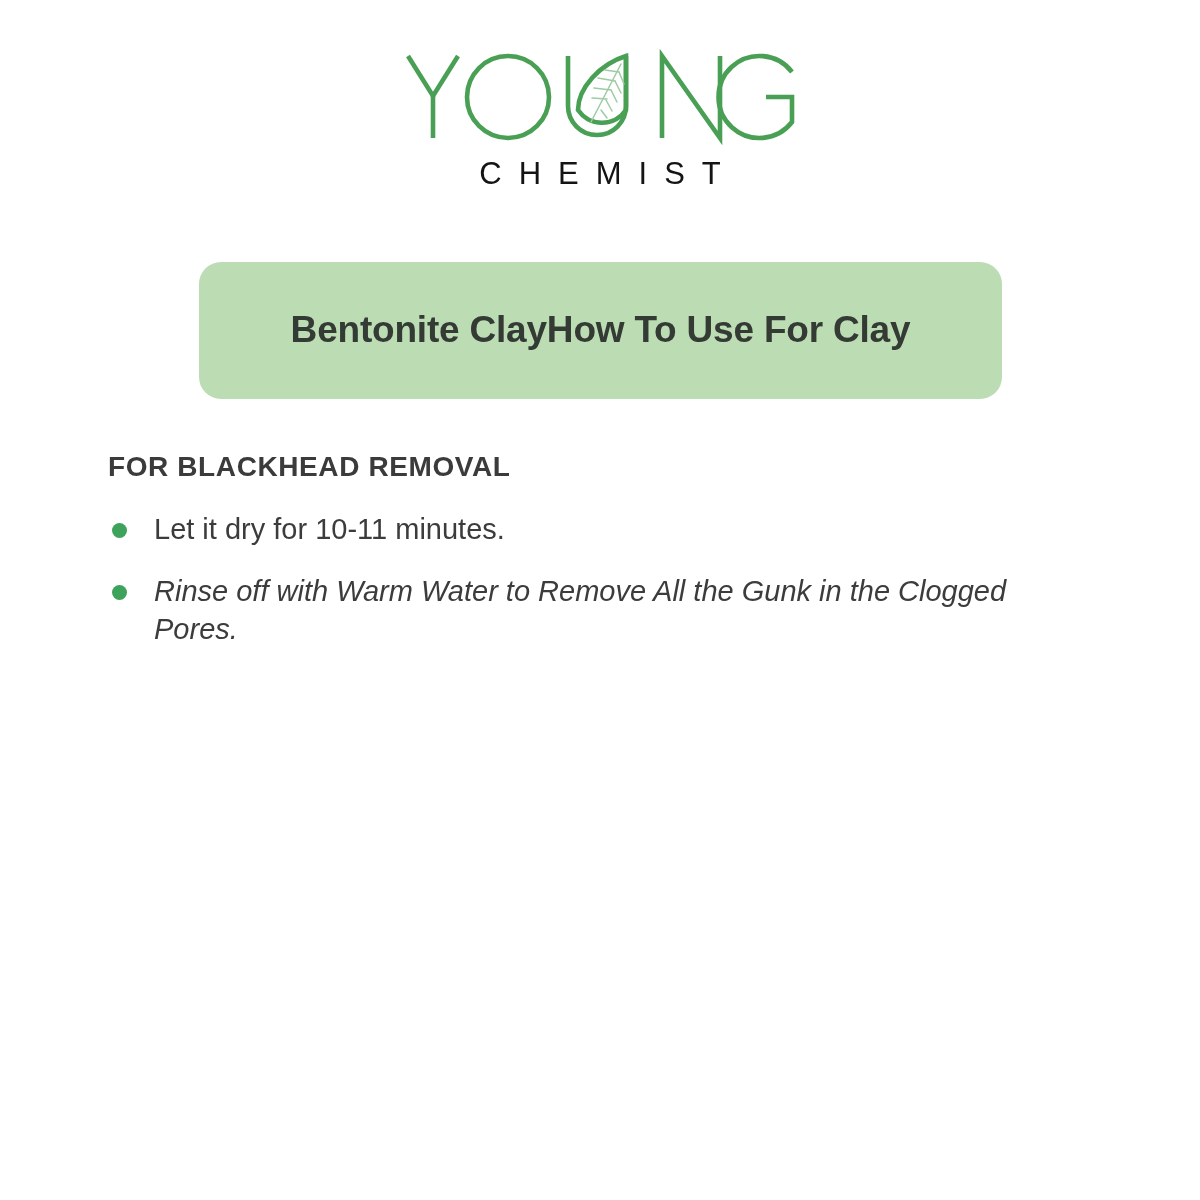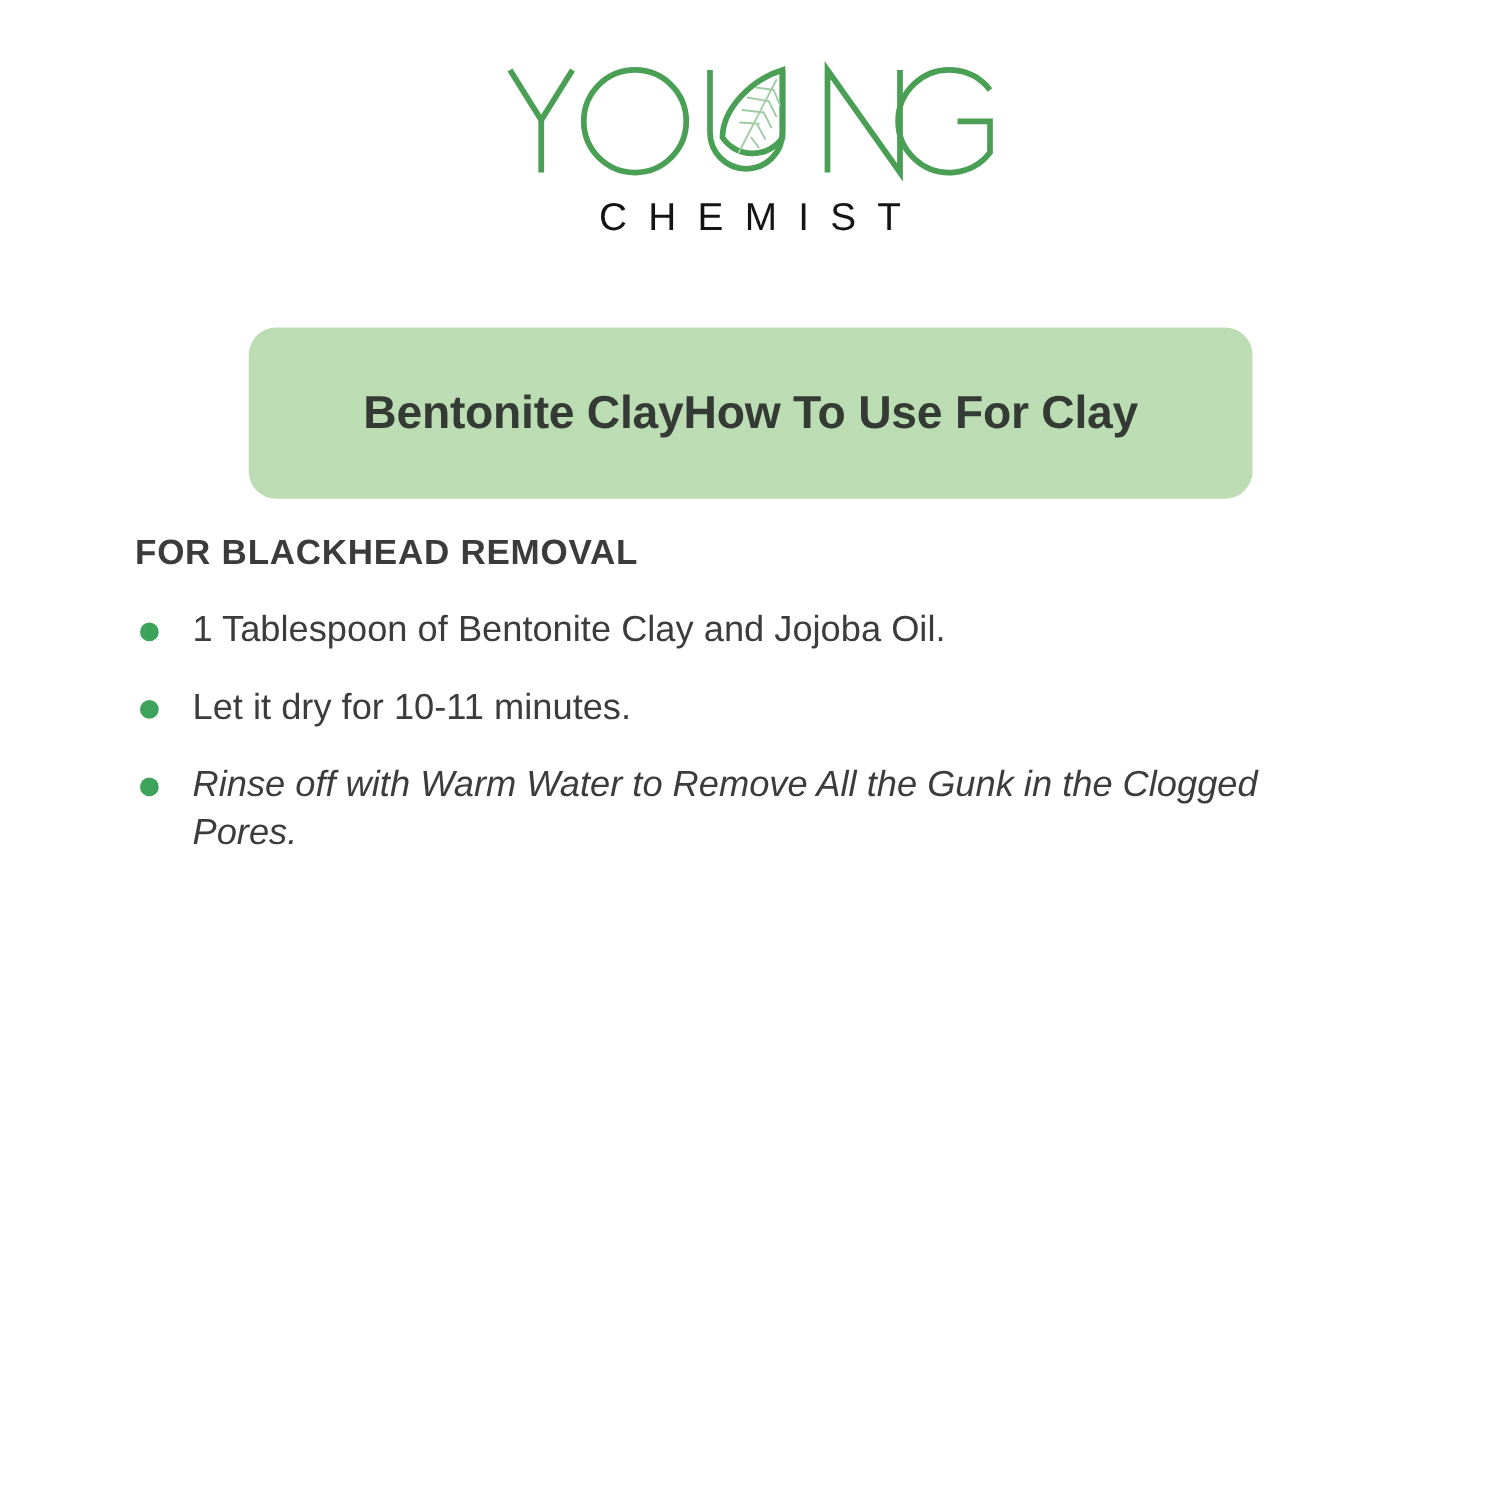--- a/index.html
+++ b/index.html
@@ -77,21 +77,21 @@
     line-height: 1.16;
     letter-spacing: -0.2px;
     text-align: center;
     white-space: nowrap;
   }
 
   
   .content {
     position: absolute;
     left: 108px;
-    top: 425px;
+    top: 450px;
     width: 960px;
   }
   .section-heading {
     color: #3b3b3b;
     font-family: "Liberation Sans", sans-serif;
     font-weight: bold;
     font-size: 28px;
     letter-spacing: 0.6px;
     line-height: 1.2;
     margin: 0 0 26px 0;
@@ -179,24 +179,20 @@
     <div class="title-line">How To Use For Clay</div>
   </div>
 
   <div class="content">
 
     <h2 class="section-heading">FOR BLACKHEAD REMOVAL</h2>
 
     <ul class="bullet-list">
       <li class="bullet-item">
         <span class="bullet-dot"></span>
-        <span class="bullet-text">1 Tablespoon of Bentonite Clay and Jojoba Oil.</span>
-      </li>
-      <li class="bullet-item">
-        <span class="bullet-dot"></span>
         <span class="bullet-text">Let it dry for 10-11 minutes.</span>
       </li>
       <li class="bullet-item">
         <span class="bullet-dot"></span>
         <span class="bullet-text">Rinse off with Warm Water to Remove All the Gunk in the Clogged Pores.</span>
       </li>
     </ul>
   </div>
 
 </div>

